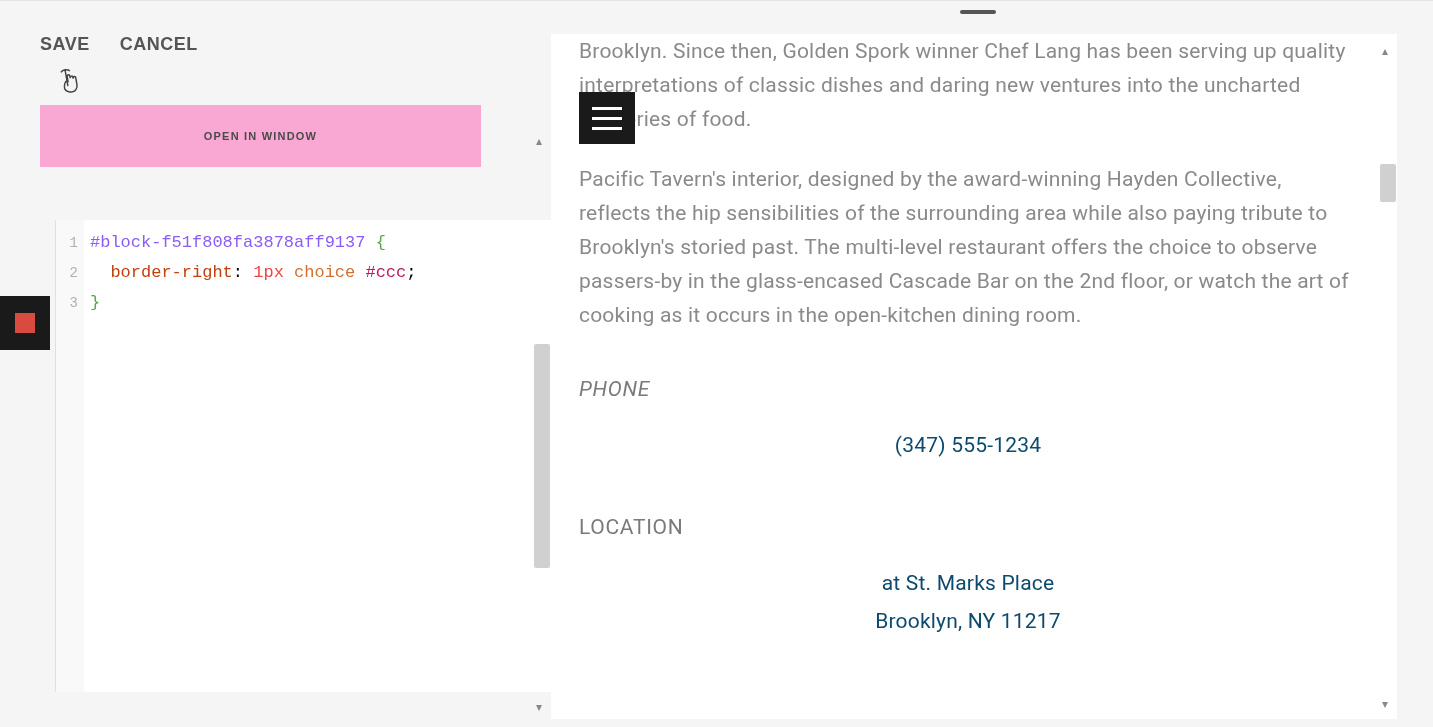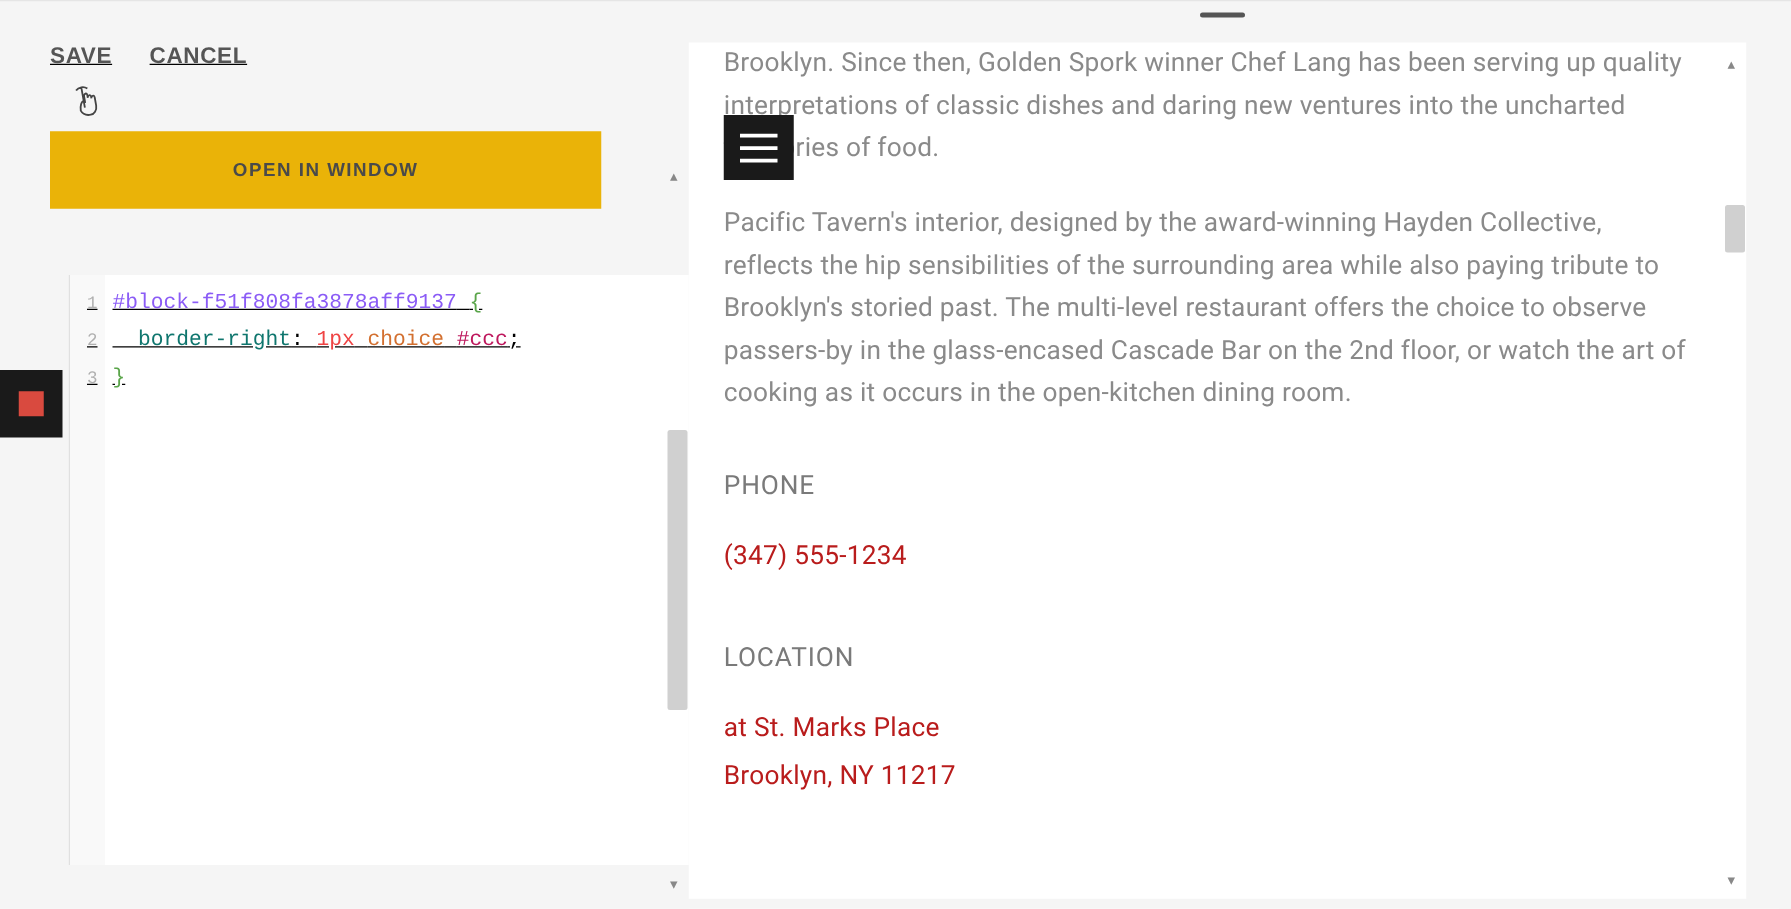--- a/index.html
+++ b/index.html
@@ -27,21 +27,20 @@
   }
   .main-wrap {
     display: flex;
     height: 723px;
   }
   .left-panel {
     width: 551px;
     position: relative;
     padding: 30px 0 0 0;
     background: #f5f5f5;
-    text-decoration: underline;
   }
   .actions {
     display: flex;
     gap: 30px;
     padding-left: 40px;
     margin-bottom: 50px;
   }
   .action-btn {
     background: none;
     border: none;
@@ -57,24 +56,24 @@
     left: 60px;
     font-size: 20px;
     color: #444;
     transform: rotate(-10deg);
     pointer-events: none;
   }
   .cursor-pointer svg { width: 22px; height: 26px; }
   .open-window {
     margin: 0 70px 0 40px;
     height: 62px;
-    background: #eab308;
+    background: #f9a8d4;
     border: none;
     width: calc(100% - 110px);
-    font-size: 15px;
+    font-size: 11px;
     font-weight: 600;
     letter-spacing: 1.2px;
     color: #4a4a4a;
     cursor: pointer;
   }
   .code-area {
     position: relative;
     margin: 53px 0 0 55px;
     background: #fff;
     border-left: 1px solid #e0e0e0;
@@ -93,21 +92,21 @@
     font-size: 14px;
     line-height: 30px;
   }
   .code-lines {
     padding: 8px 0 0 6px;
     line-height: 30px;
     white-space: pre;
   }
   .tok-sel { color: #8b5cf6; }
   .tok-brace { color: #5aa54a; }
-  .tok-prop { color: #0f766e; }
+  .tok-prop { color: #c2410c; }
   .tok-val { color: #ef4444; }
   .tok-unit { color: #d37030; }
   .tok-color { color: #be185d; }
   .left-scroll {
     position: absolute;
     right: 0;
     top: 130px;
     width: 18px;
     height: 580px;
   }
@@ -160,22 +159,22 @@
   }
   .right-content p { margin-bottom: 26px; }
   .section-heading {
     font-size: 21px;
     color: #7a7a7a;
     margin-top: 48px;
     margin-bottom: 22px;
     letter-spacing: 0.7px;
     font-weight: 400;
   }
-  .section-heading.first { margin-top: 40px; }
-  .info-value { color: #b91c1c; margin-bottom: 4px; }
+  .section-heading.first { margin-top: 40px; font-style: italic; }
+  .info-value { color: #0c4a6e; margin-bottom: 4px; text-align: center; }
   .hamburger {
     position: absolute;
     top: 58px;
     left: 28px;
     width: 56px;
     height: 52px;
     background: #1a1a1a;
     display: flex;
     flex-direction: column;
     justify-content: center;

